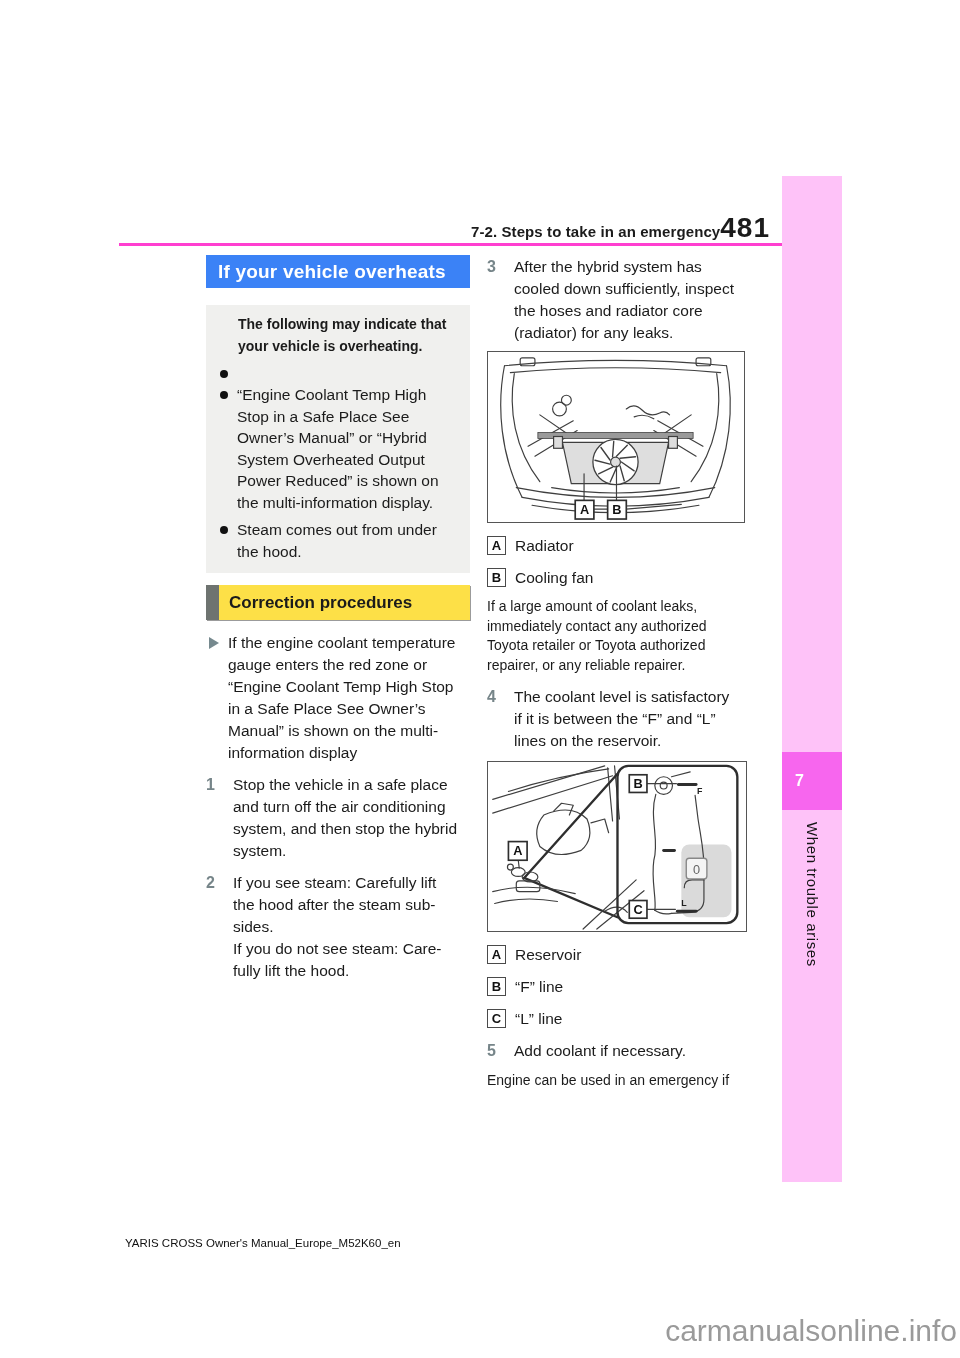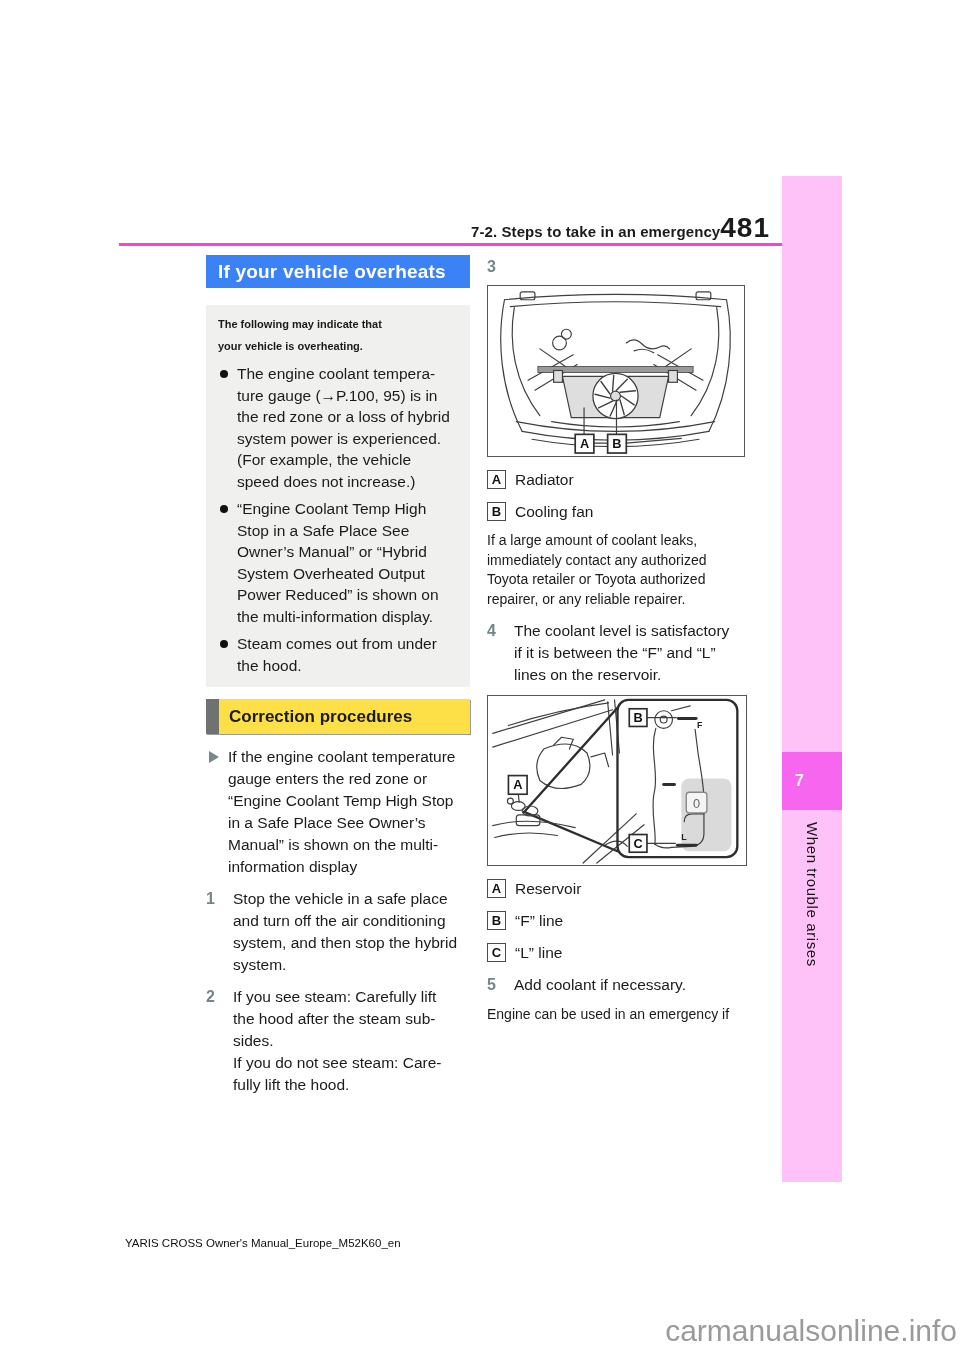--- a/index.html
+++ b/index.html
@@ -24,21 +24,21 @@
   
   .col-left{position:absolute;left:206px;top:255px;width:264px;}
   .col-right{position:absolute;left:487px;top:256px;width:285px;}
   .ml{white-space:pre-line;}
   .body-txt{font-size:15.5px;line-height:22px;}
 
   .sec-title{height:33px;background:#3b82f6;color:#fff;font-size:19px;font-weight:bold;
        line-height:33px;padding-left:12px;box-sizing:border-box;letter-spacing:.2px;}
 
   .ind-box{margin-top:17px;background:#f0f0ee;padding:9px 6px 11px 12px;box-sizing:border-box;}
-  .ind-head{font-size:11px;font-weight:bold;line-height:21.5px;}
+  .ind-head{font-size:14px;font-weight:bold;line-height:21.5px;margin-left:20px;}
   .bullet{display:flex;margin-top:6px;}
   .dot{width:8px;height:8px;border-radius:50%;background:#111;margin:7px 9px 0 2px;flex:none;}
   .bullet .body-txt{line-height:21.5px;}
 
   .corr-head{margin-top:12px;height:35px;background:#fde047;border-left:13px solid #6e7370;
        font-size:17px;font-weight:bold;line-height:35px;padding-left:10px;box-sizing:border-box;
        box-shadow:1px 1px 0 #9b9b9b;}
   .citem{display:flex;margin-top:12px;}
   .tri{width:0;height:0;border-left:10px solid #76898e;border-top:6px solid transparent;
        border-bottom:6px solid transparent;margin:5px 9px 0 3px;flex:none;}
@@ -85,26 +85,20 @@
   </div>
 
   <div class="col-left">
     <div class="sec-title">If your vehicle overheats</div>
 
     <div class="ind-box">
       <div class="ind-head ml">The following may indicate that
 your vehicle is overheating.</div>
       <div class="bullet">
         <span class="dot"></span>
-        <div class="body-txt ml">The engine coolant tempera-
-ture gauge (→P.100, 95) is in
-the red zone or a loss of hybrid
-system power is experienced.
-(For example, the vehicle
-speed does not increase.)</div>
       </div>
       <div class="bullet">
         <span class="dot"></span>
         <div class="body-txt ml">“Engine Coolant Temp High
 Stop in a Safe Place See
 Owner’s Manual” or “Hybrid
 System Overheated Output
 Power Reduced” is shown on
 the multi-information display.</div>
       </div>
@@ -141,20 +135,24 @@
 sides.
 If you do not see steam: Care-
 fully lift the hood.</div>
     </div>
   </div>
 
   <div class="col-right">
 
     <div class="step" style="margin-top:0">
       <span class="num">3</span>
+      <div class="body-txt ml">After the hybrid system has
+cooled down sufficiently, inspect
+the hoses and radiator core
+(radiator) for any leaks.</div>
     </div>
 
     <div class="fig" style="width:258px;height:172px">
       <svg viewBox="0 0 258 172" width="255" height="169">
         <path class="iln" d="M16,14 Q129,3 242,14"></path>
         <path class="iln" d="M22,21 Q129,11 236,21"></path>
         <rect class="iln" x="32" y="6" width="15" height="8" rx="2"></rect>
         <rect class="iln" x="211" y="6" width="15" height="8" rx="2"></rect>
         <path class="iln" d="M16,14 C8,55 12,105 34,148"></path>
         <path class="iln" d="M242,14 C250,55 246,105 224,148"></path>

